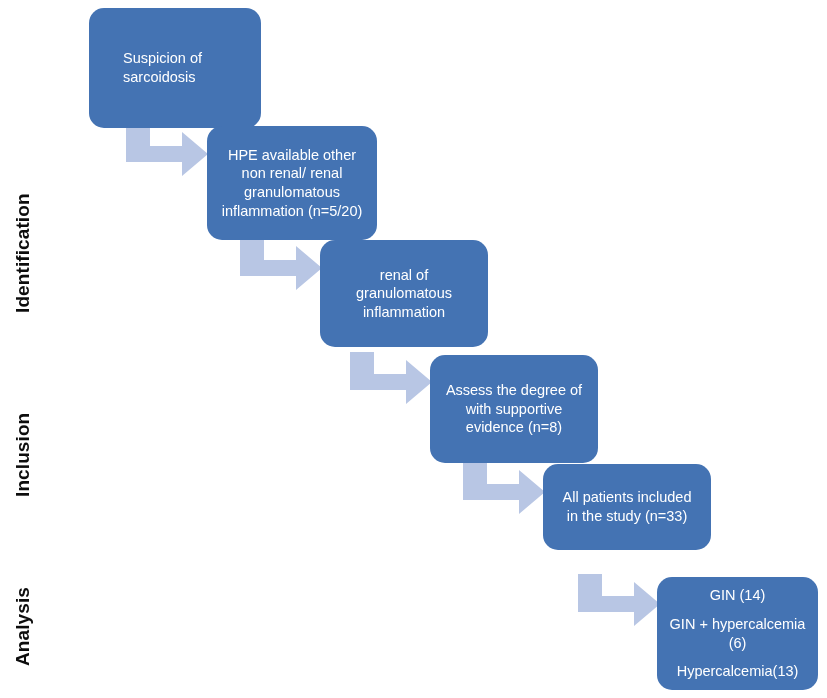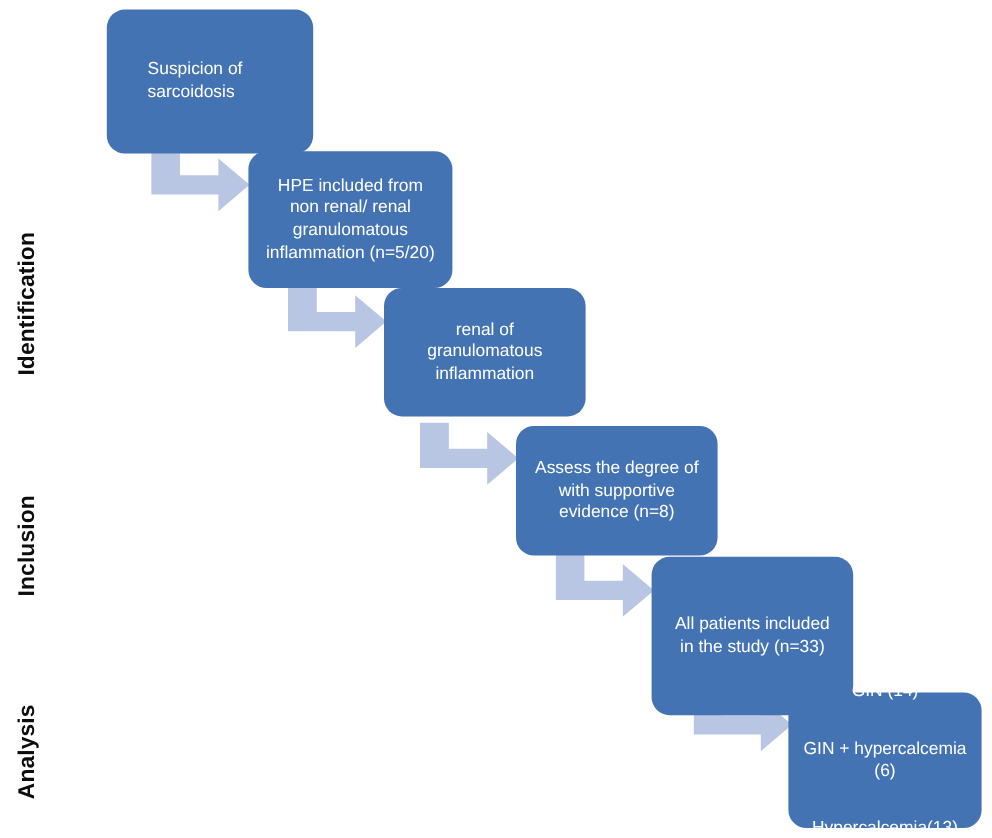--- a/index.html
+++ b/index.html
@@ -110,42 +110,42 @@
       <path d="M0,0 L24,0 L24,22 L56,22 L56,8 L82,30 L56,52 L56,38 L0,38 Z" fill="#b8c6e4"></path>
     </svg>
   </div>
 
   <div class="flow-box" style="left:89px; top:8px; width:172px; height:120px; align-items:flex-start; text-align:left; padding-left:34px;">
     <span class="line">Suspicion of</span>
     <span class="line">sarcoidosis</span>
   </div>
 
   <div class="flow-box" style="left:207px; top:126px; width:170px; height:114px;">
-    <span class="line">HPE included from</span>
+    <span class="line">HPE available other</span>
     <span class="line">non renal/ renal</span>
     <span class="line">granulomatous</span>
     <span class="line">inflammation (n=5/20)</span>
   </div>
 
   <div class="flow-box" style="left:320px; top:240px; width:168px; height:107px;">
     <span class="line">renal of</span>
     <span class="line">granulomatous</span>
     <span class="line">inflammation</span>
   </div>
 
   <div class="flow-box" style="left:430px; top:355px; width:168px; height:108px;">
     <span class="line">Assess the degree of</span>
     <span class="line">with supportive</span>
     <span class="line">evidence  (n=8)</span>
   </div>
 
-  <div class="flow-box" style="left:543px; top:464px; width:168px; height:132px;">
+  <div class="flow-box" style="left:543px; top:464px; width:168px; height:86px;">
     <span class="line">All patients included</span>
     <span class="line">in the study (n=33)</span>
   </div>
 
-  <div class="flow-box spaced" style="left:657px; top:577px; width:161px; height:113px;gap:19px;">
+  <div class="flow-box spaced" style="left:657px; top:577px; width:161px; height:113px;">
     <span class="line">GIN (14)</span>
     <span class="line">GIN + hypercalcemia (6)</span>
     <span class="line">Hypercalcemia(13)</span>
   </div>
 
 </div>
 
 </body></html>

